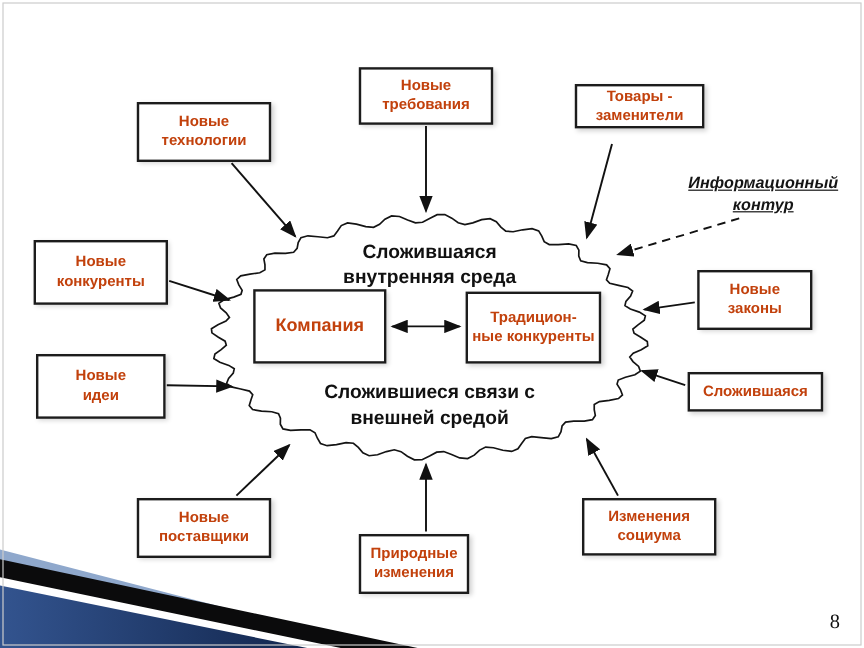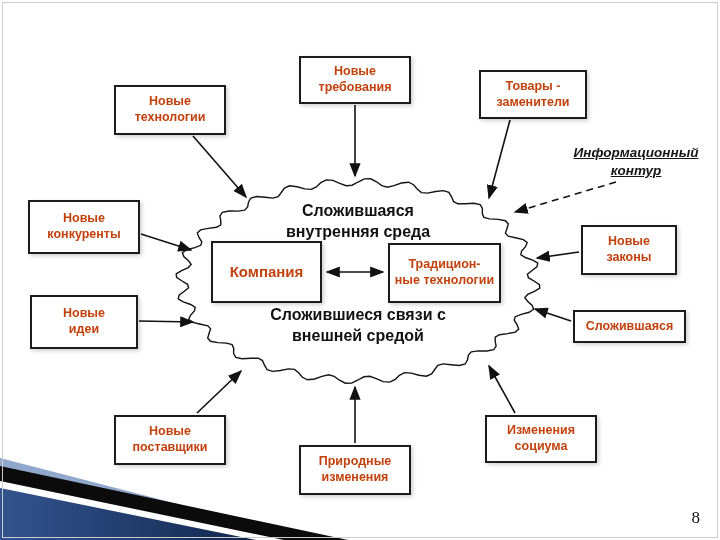--- a/index.html
+++ b/index.html
@@ -75,40 +75,40 @@
     <polygon points="0,488 256,540 0,540" fill="url(#gradBlue)"></polygon>
   </g>
 </svg>
 
 <div class="slide-border"></div>
 
 <div class="box" style="left:114px;top:85px;width:112px;height:50px;">Новые
 технологии</div>
 <div class="box" style="left:299px;top:56px;width:112px;height:48px;">Новые
 требования</div>
-<div class="box" style="left:479px;top:70px;width:108px;height:49px;">Товары -
+<div class="box" style="left:479px;top:70px;width:108px;height:37px;">Товары -
 заменители</div>
 <div class="box" style="left:581px;top:225px;width:96px;height:50px;">Новые
 законы</div>
 <div class="box" style="left:573px;top:310px;width:113px;height:33px;">Сложившаяся</div>
 <div class="box" style="left:28px;top:200px;width:112px;height:54px;">Новые
 конкуренты</div>
 <div class="box" style="left:30px;top:295px;width:108px;height:54px;">Новые
 идеи</div>
 <div class="box" style="left:114px;top:415px;width:112px;height:50px;">Новые
 поставщики</div>
-<div class="box" style="left:299px;top:445px;width:112px;height:50px;">Природные
+<div class="box" style="left:299px;top:445px;width:92px;height:50px;">Природные
 изменения</div>
 <div class="box" style="left:485px;top:415px;width:112px;height:48px;">Изменения
 социума</div>
 
 <div class="info-label" style="left:556px;top:144px;width:160px;text-decoration:underline;">Информационный
 контур</div>
 
 <div class="inner-label" style="left:258px;top:201px;width:200px;">Сложившаяся
 внутренняя среда</div>
 <div class="box company" style="left:211px;top:241px;width:111px;height:62px;">Компания</div>
 <div class="box" style="left:388px;top:243px;width:113px;height:60px;">Традицион-
-ные технологии</div>
-<div class="inner-label" style="left:252px;top:305px;width:212px;">Сложившиеся связи с
+ные конкуренты</div>
+<div class="inner-label" style="left:252px;top:318px;width:212px;">Сложившиеся связи с
 внешней средой</div>
 
 <div class="page-num">8</div>
 
 </body></html>

